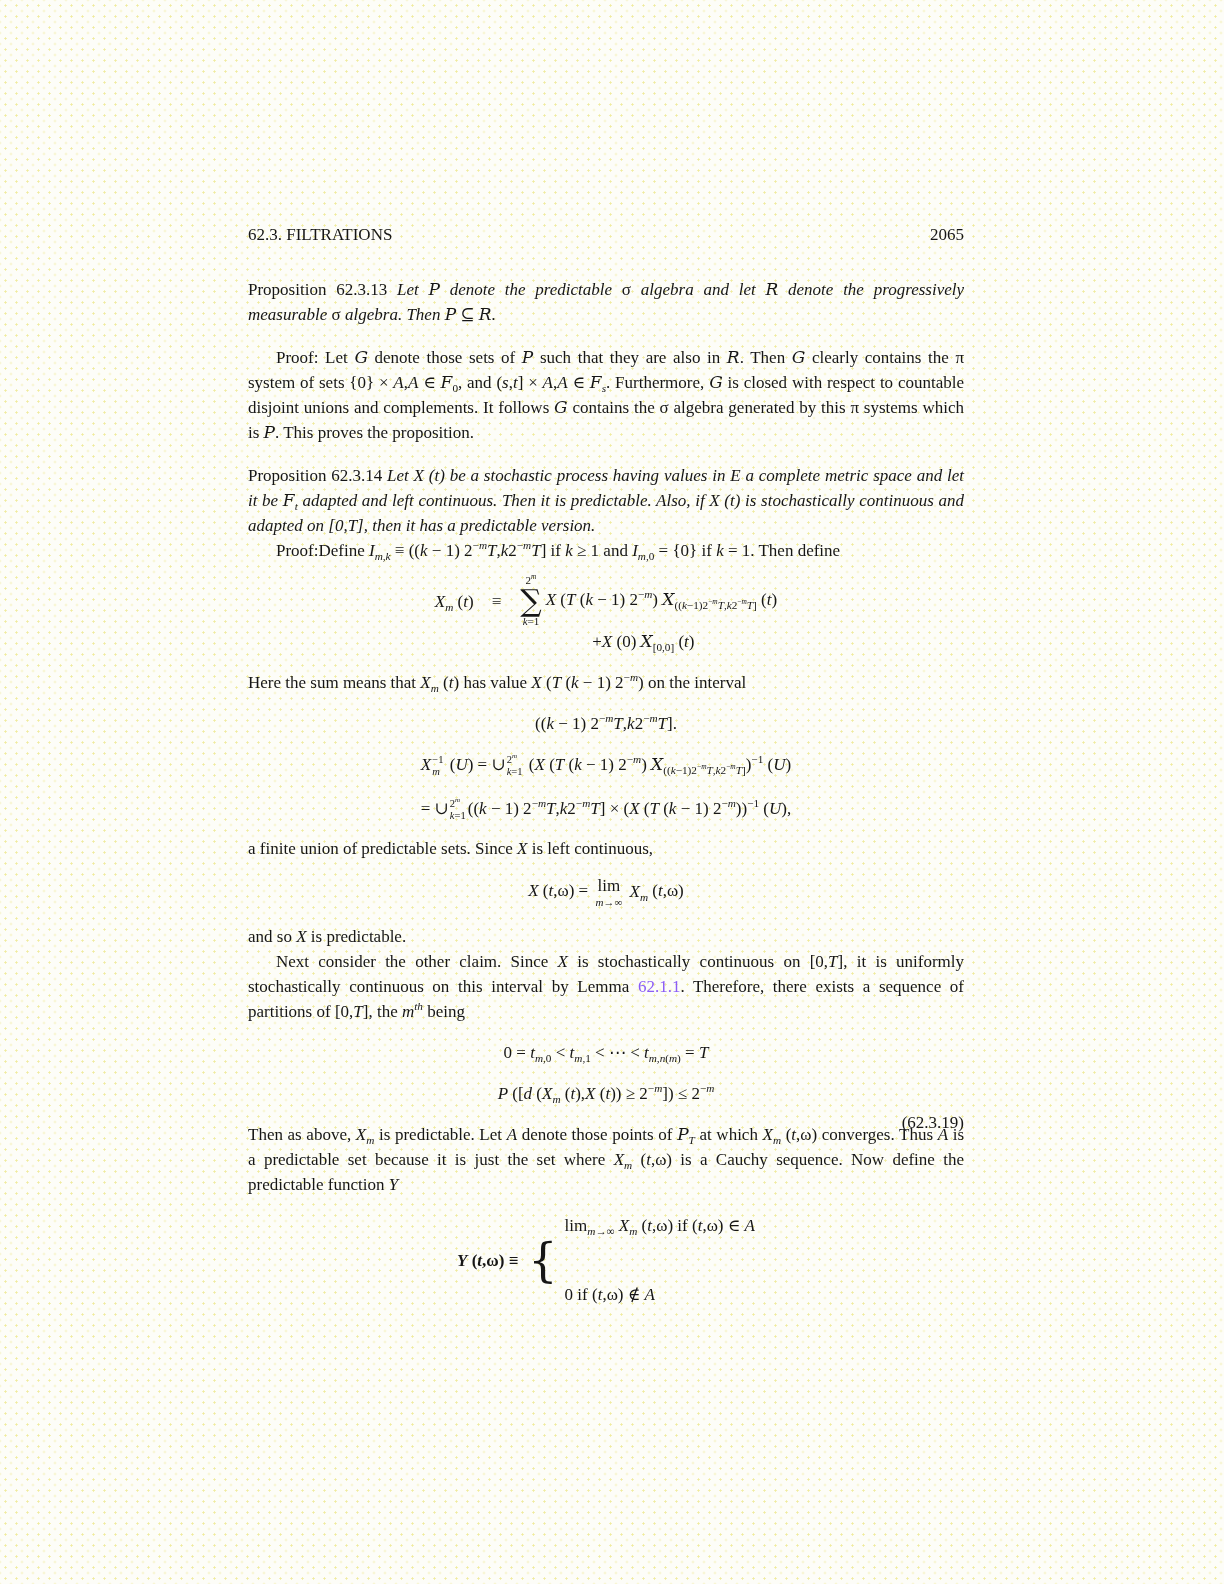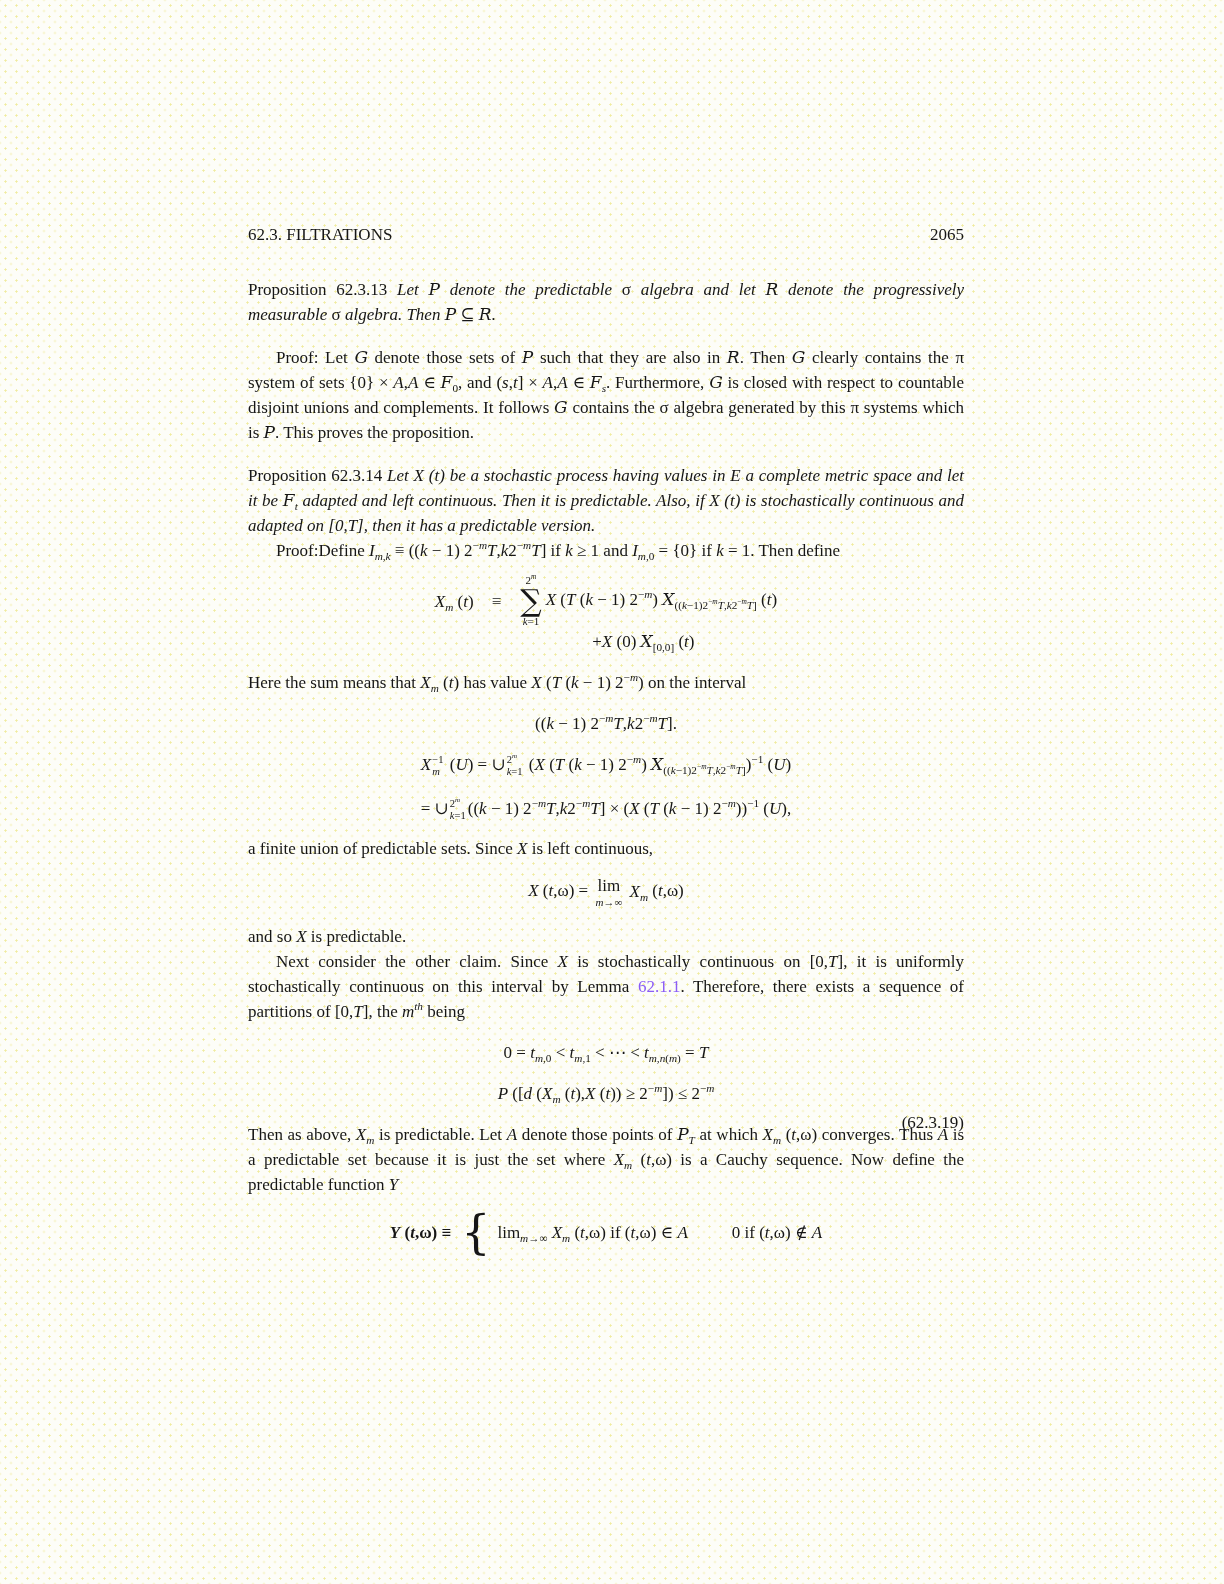--- a/index.html
+++ b/index.html
@@ -56,21 +56,21 @@
   .limstack .limbot { font-size:11px; }
 
   .eqrow { position:relative; text-align:center; margin:16px 0; }
   .eqnum { position:absolute; right:0; top:50%; transform:translateY(-50%);margin-top:28px; }
 
   .eq-y { display:flex; justify-content:center; align-items:center; margin:16px 0; }
   .eq-y .ylhs { margin-right:10px; white-space:nowrap;font-weight:bold; }
   .cases { display:inline-flex; align-items:center; }
   .brace { font-size:46px; line-height:0.85; font-family:"DejaVu Serif",serif; font-weight:400;
            margin-right:7px; }
-  .caserows { display:inline-flex; align-items:flex-start; text-align:left;gap:44px; }
+  .caserows { display:inline-flex; flex-direction:column; align-items:flex-start; text-align:left;gap:44px; }
   .caserows span { white-space:nowrap; }
 </style>
 </head>
 <body>
 
 <div class="sheet">
   <div class="textcol">
 
     <div class="pagehead">
       <span>62.3. FILTRATIONS</span>

